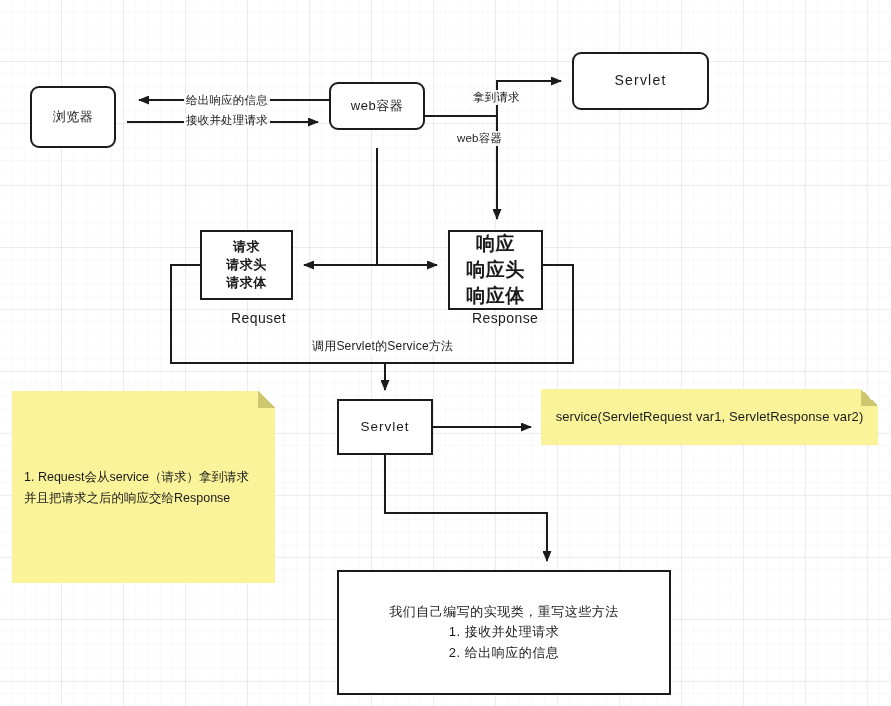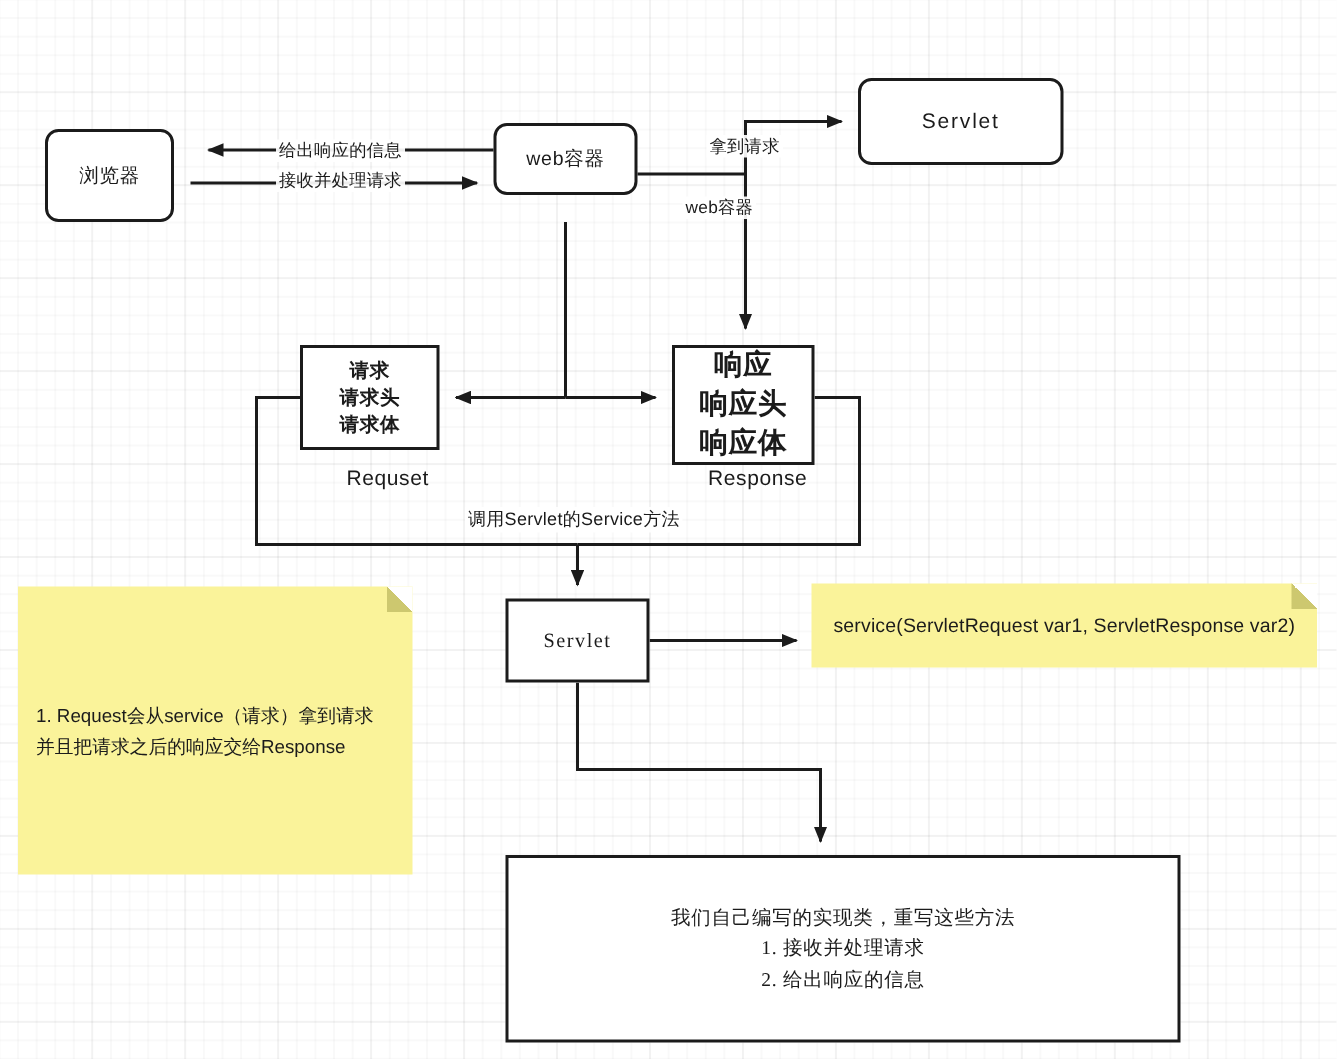--- a/index.html
+++ b/index.html
@@ -29,29 +29,29 @@
     border:2px solid #1b1b1b;
     box-sizing:border-box;
     display:flex;align-items:center;justify-content:center;
     text-align:center;
     color:#1b1b1b;
     line-height:1.38;
     white-space:pre-line;
     letter-spacing:.5px;
   }
   .node.rounded{border-radius:9px;}
-  .node.sq{border-radius:0;border-width:2px;font-family:Liberation Serif, serif;}
+  .node.sq{border-radius:0;border-width:2px;}
 
   #n-browser{left:30px;top:86px;width:86px;height:62px;font-size:13px;}
   #n-webcontainer{left:329px;top:82px;width:96px;height:48px;font-size:13px;}
   #n-servlet-top{left:572px;top:52px;width:137px;height:58px;font-size:14px;letter-spacing:1.2px;}
   #n-request{left:200px;top:230px;width:93px;height:70px;font-size:13px;font-weight:600;}
   #n-response{left:448px;top:230px;width:95px;height:80px;font-size:19px;font-weight:600;}
   #n-servlet-mid{left:337px;top:399px;width:96px;height:56px;font-size:13.5px;letter-spacing:1px;}
-  #n-bottom{left:337px;top:570px;width:450px;height:125px;font-size:13px;line-height:1.55;}
+  #n-bottom{left:337px;top:570px;width:334px;height:125px;font-size:13px;line-height:1.55;}
 
   .caption{
     position:absolute;color:#1b1b1b;font-size:14px;letter-spacing:.4px;
     white-space:nowrap;
   }
   #cap-request{left:231px;top:310px;}
   #cap-response{left:472px;top:310px;}
 
   .edge-label{
     position:absolute;color:#1b1b1b;font-size:11.5px;

